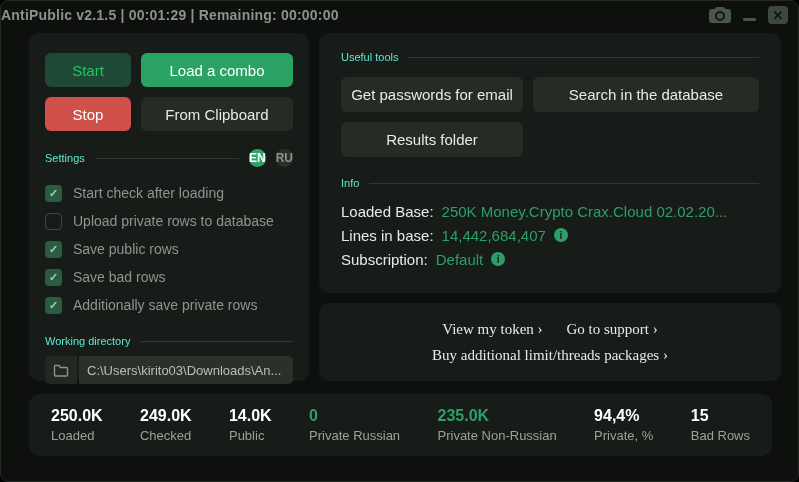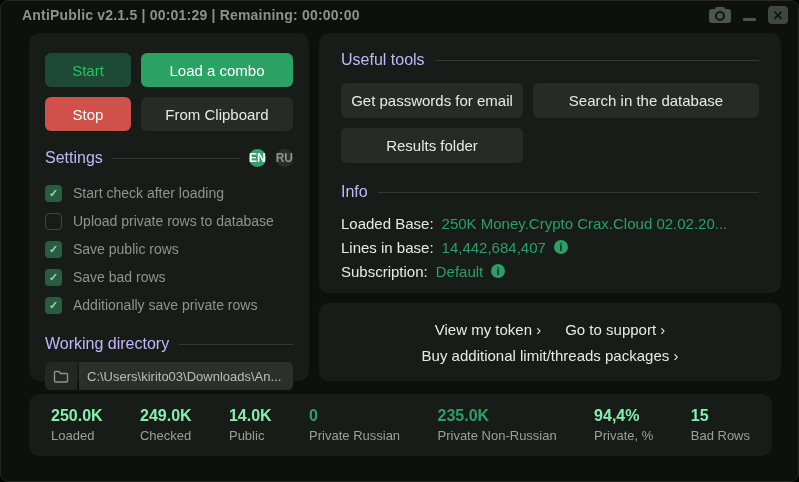--- a/index.html
+++ b/index.html
@@ -4,21 +4,21 @@
 <style>
   * { margin:0; padding:0; box-sizing:border-box; }
   html,body { background:#000; font-family:"Liberation Sans", sans-serif; }
   .window {
     position:relative; width:799px; height:482px;
     background:#0d100d; border:1px solid #242924; border-radius:8px;
     overflow:hidden; color:#e8eae8;
   }
   
   .titlebar {
-    display:flex; align-items:center; height:28px; padding:0 10px 0 21px;justify-content:flex-end;
+    display:flex; align-items:center; height:28px; padding:0 10px 0 0;justify-content:flex-end;
   }
   .titlebar .title { font-size:14px; font-weight:700; color:#8d928d; letter-spacing:.2px; }
   .titlebar .win-controls { margin-left:auto; display:flex; align-items:center; gap:12px; }
   .cam-icon { width:22px; height:16px; display:block; }
   .min-btn { width:13px; height:3px; background:#49564c; border-radius:1px; margin-top:8px; }
   .close-btn {
     width:20px; height:18px; background:#3c4840; border-radius:4px;
     display:flex; align-items:center; justify-content:center;
     color:#11150f; font-size:13px; font-weight:700; line-height:1;
   }
@@ -35,21 +35,21 @@
   .btn {
     height:34px; border:none; border-radius:6px; font-family:inherit;
     font-size:15px; display:flex; align-items:center; justify-content:center; cursor:pointer;
   }
   .btn-start { background:#1d4936; color:#22c55e; }
   .btn-load  { background:#2aa263; color:#fff; }
   .btn-stop  { background:#d0504a; color:#fff; }
   .btn-dark  { background:#262b26; color:#e8eae8; }
   
   .sec-head { display:flex; align-items:center; gap:10px; margin-top:18px; }
-  .sec-head .sec-label { font-size:16px; color:#c4b5fd; white-space:nowrap; }
+  .sec-head .sec-label { font-size:11px; color:#5eead4; white-space:nowrap; }
   .sec-head .rule { flex:1; height:1px; background:#32372f; }
   .lang-pill {
     font-size:12px; font-weight:700; padding:3px 0; border-radius:10px; line-height:1;
   }
   .lang-en { background:#2fa36a; color:#fff; }
   .lang-ru { background:#2a2f2a; color:#8d928d; }
   
   .check-list { margin-top:12px; }
   .check-row { display:flex; align-items:center; gap:11px; height:28px; }
   .checkbox {
@@ -77,25 +77,25 @@
   .info-rows { margin-top:10px; }
   .info-row { display:flex; align-items:center; gap:8px; height:24px; font-size:15px; }
   .info-label { color:#e8eae8; }
   .info-value { color:#2e9e68; white-space:nowrap; overflow:hidden; text-overflow:ellipsis; }
   .info-icon {
     width:14px; height:14px; border-radius:50%; background:#2e9e68; color:#181c18;
     font-size:10px; font-weight:700; font-style:normal;
     display:flex; align-items:center; justify-content:center; flex:0 0 auto;
   }
   
-  .links-line { display:flex; gap:24px; }
+  .links-line { display:flex; gap:24px;font-family:Liberation Serif, serif; }
   .link { color:#e8eae8; font-size:15px; text-decoration:none; cursor:pointer; }
   
   .stat { display:flex; flex-direction:column; gap:3px; }
-  .stat-value { font-size:16px; font-weight:700; color:#86efac; }
+  .stat-value { font-size:16px; font-weight:700; color:#ffffff; }
   .stat-value.green { color:#2f9e68; }
   .stat-label { font-size:13px; color:#9aa09a; }
 </style>
 </head>
 <body>
 
 <div class="window">
 
   <div class="titlebar">
     <span class="title">AntiPublic v2.1.5 | 00:01:29 | Remaining: 00:00:00</span>

